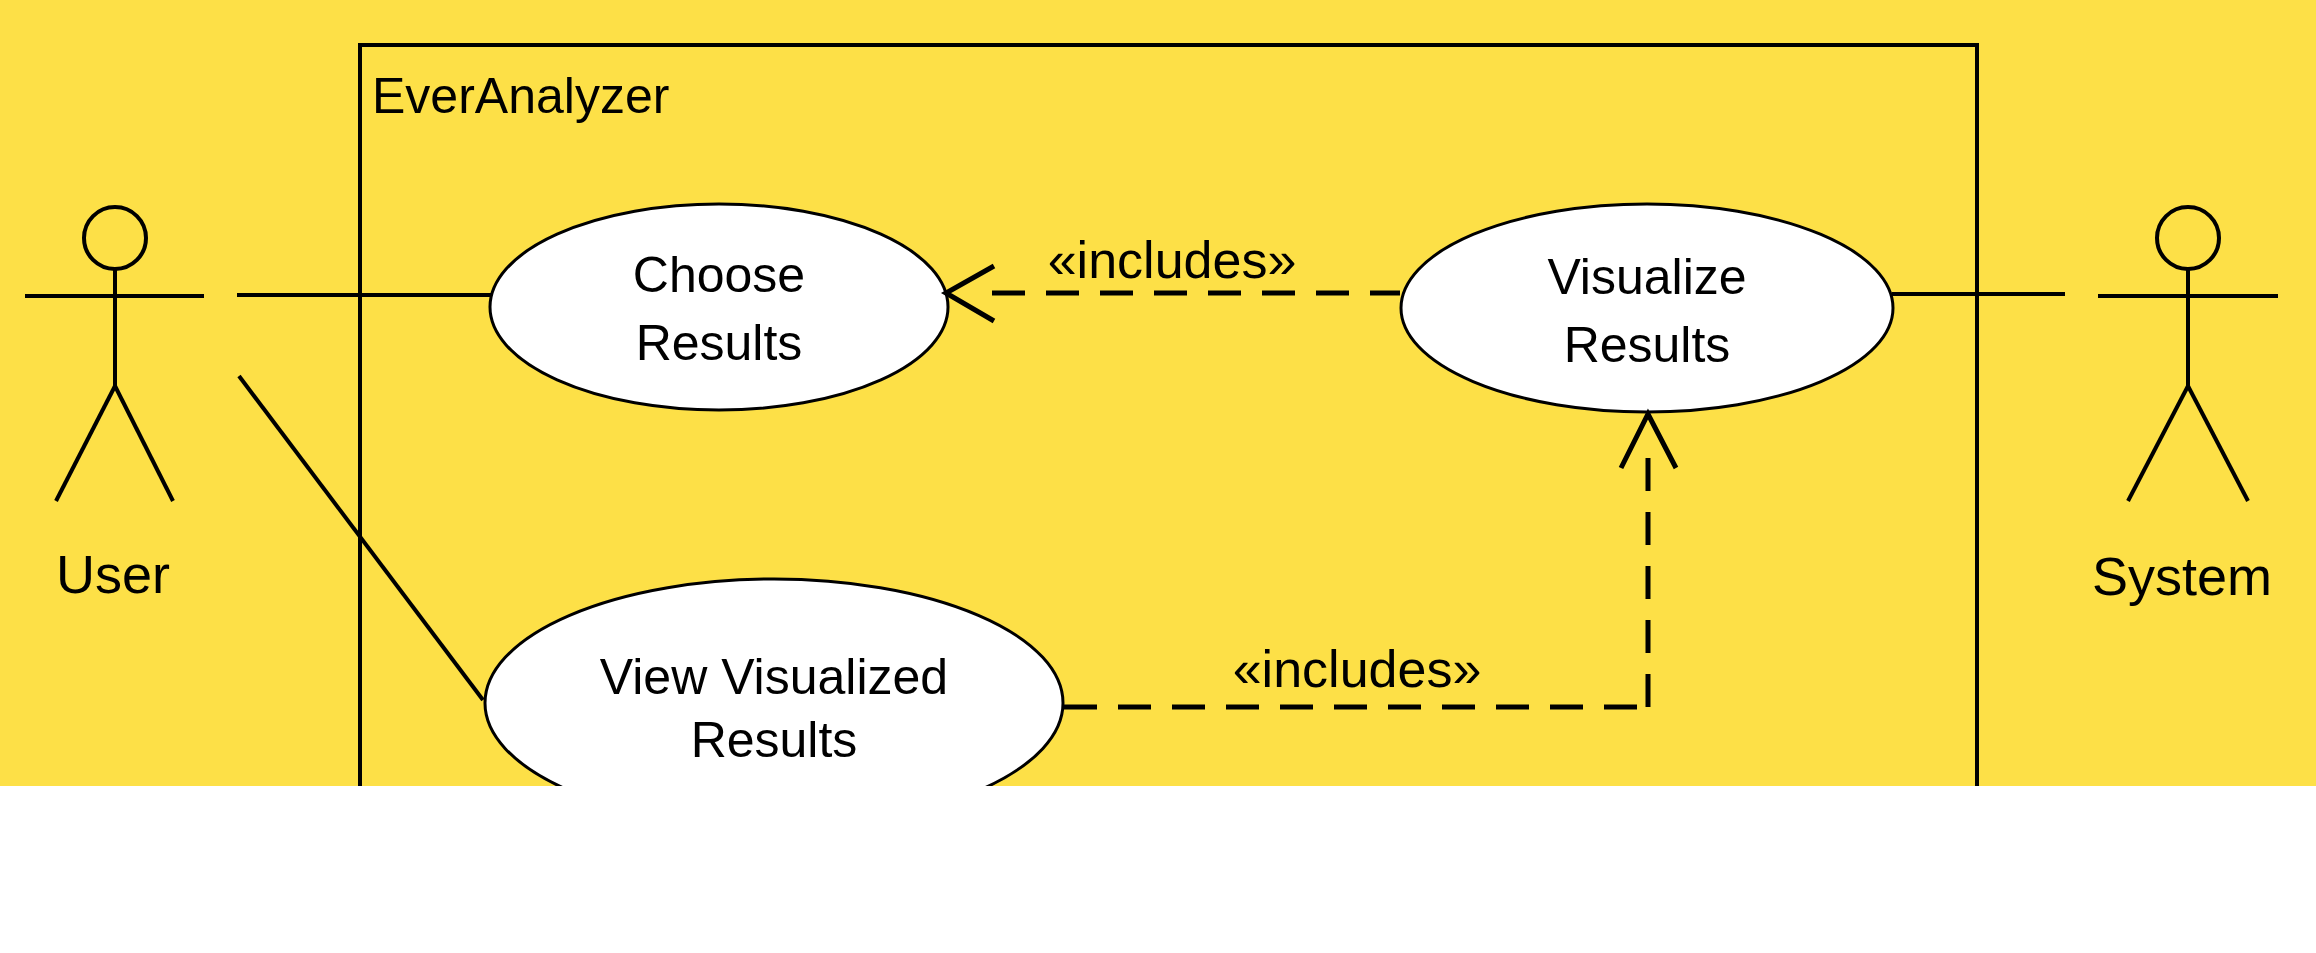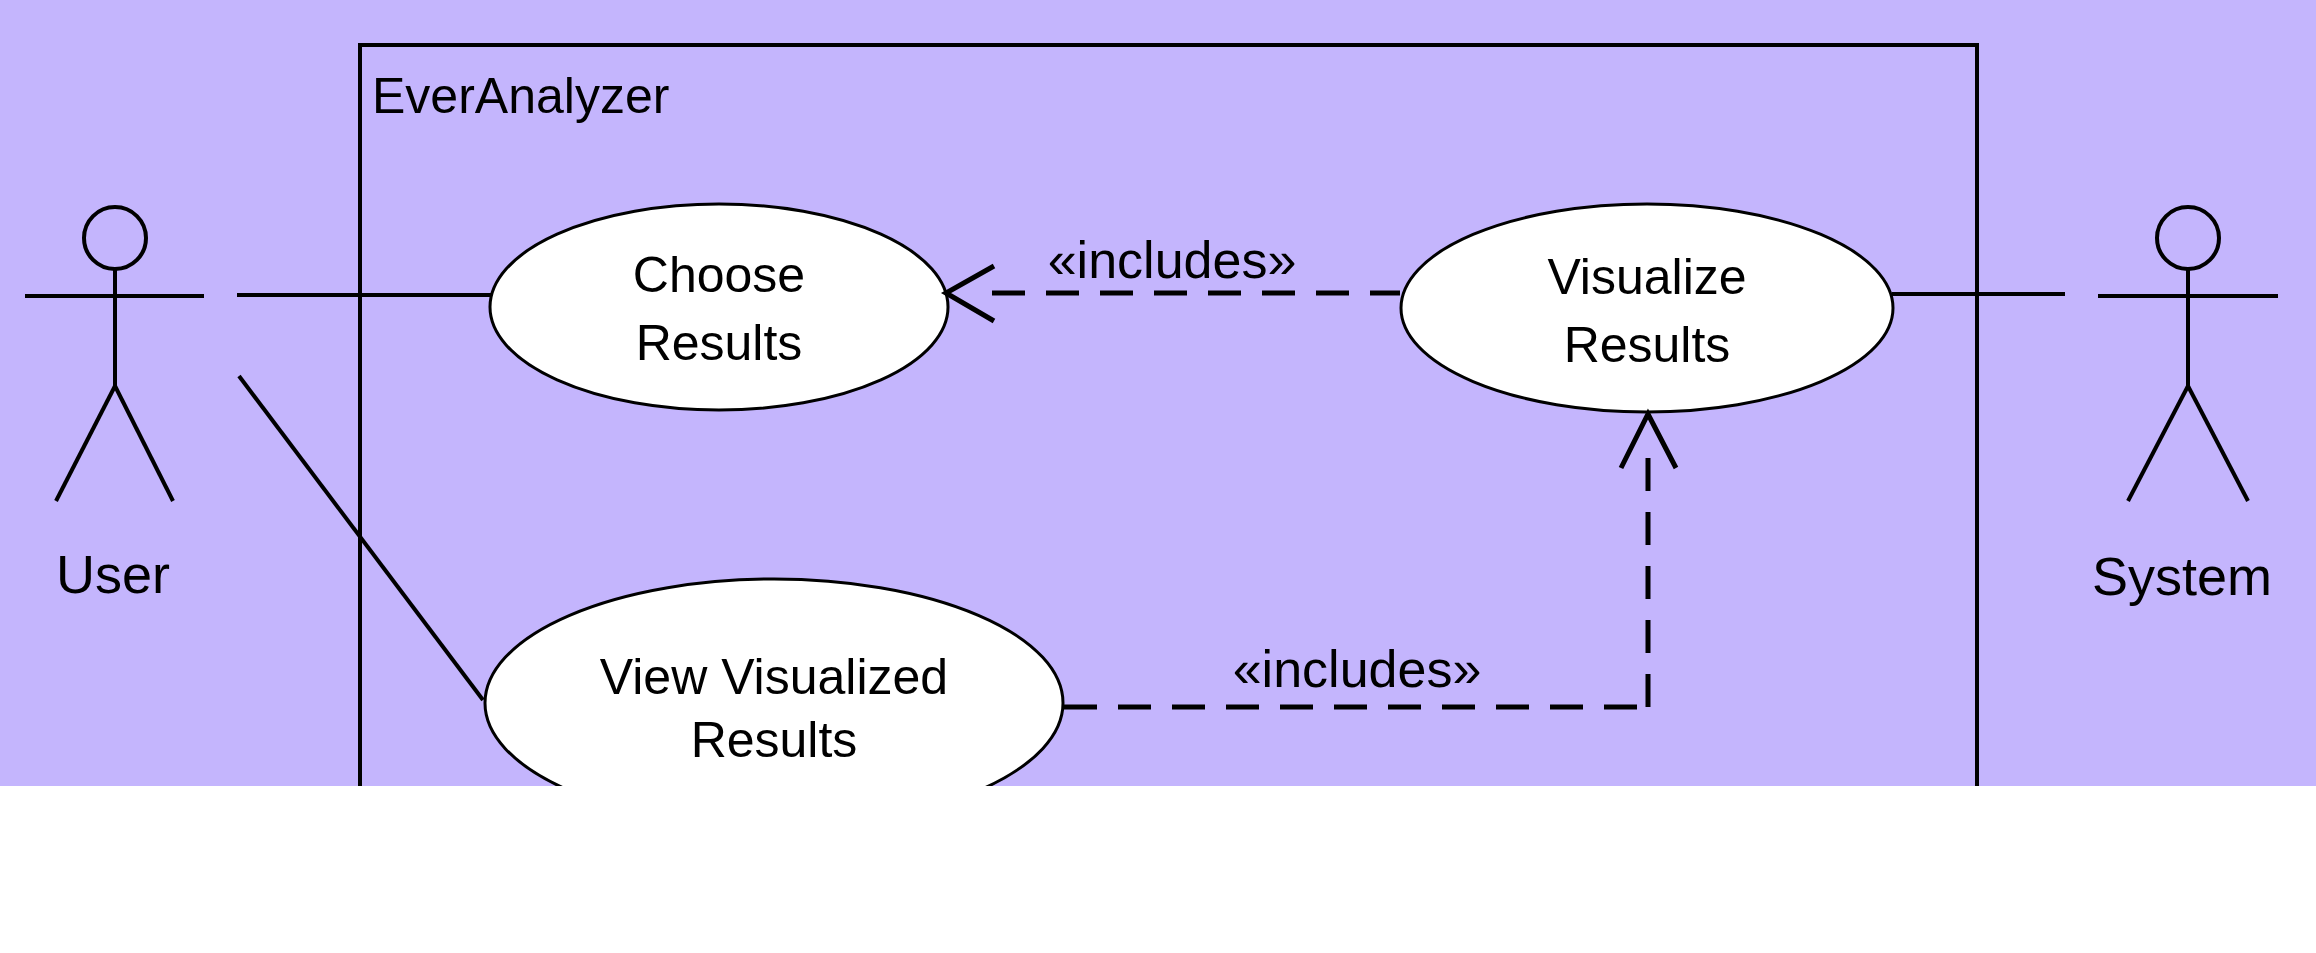--- a/index.html
+++ b/index.html
@@ -4,21 +4,21 @@
 <style>
   html, body {
     margin: 0;
     padding: 0;
     background: #ffffff;
   }
   .canvas {
     position: relative;
     width: 2316px;
     height: 786px;
-    background: #c4b5fd;
+    background: #fde047;
     font-family: "Liberation Sans", sans-serif;
   }
   svg { display: block; }
   .uml-text {
     font-family: "Liberation Sans", sans-serif;
     fill: #000000;
   }
   .uc-label    { font-size: 50px; }
   .actor-label { font-size: 54px; }
   .title-label { font-size: 50px; }

